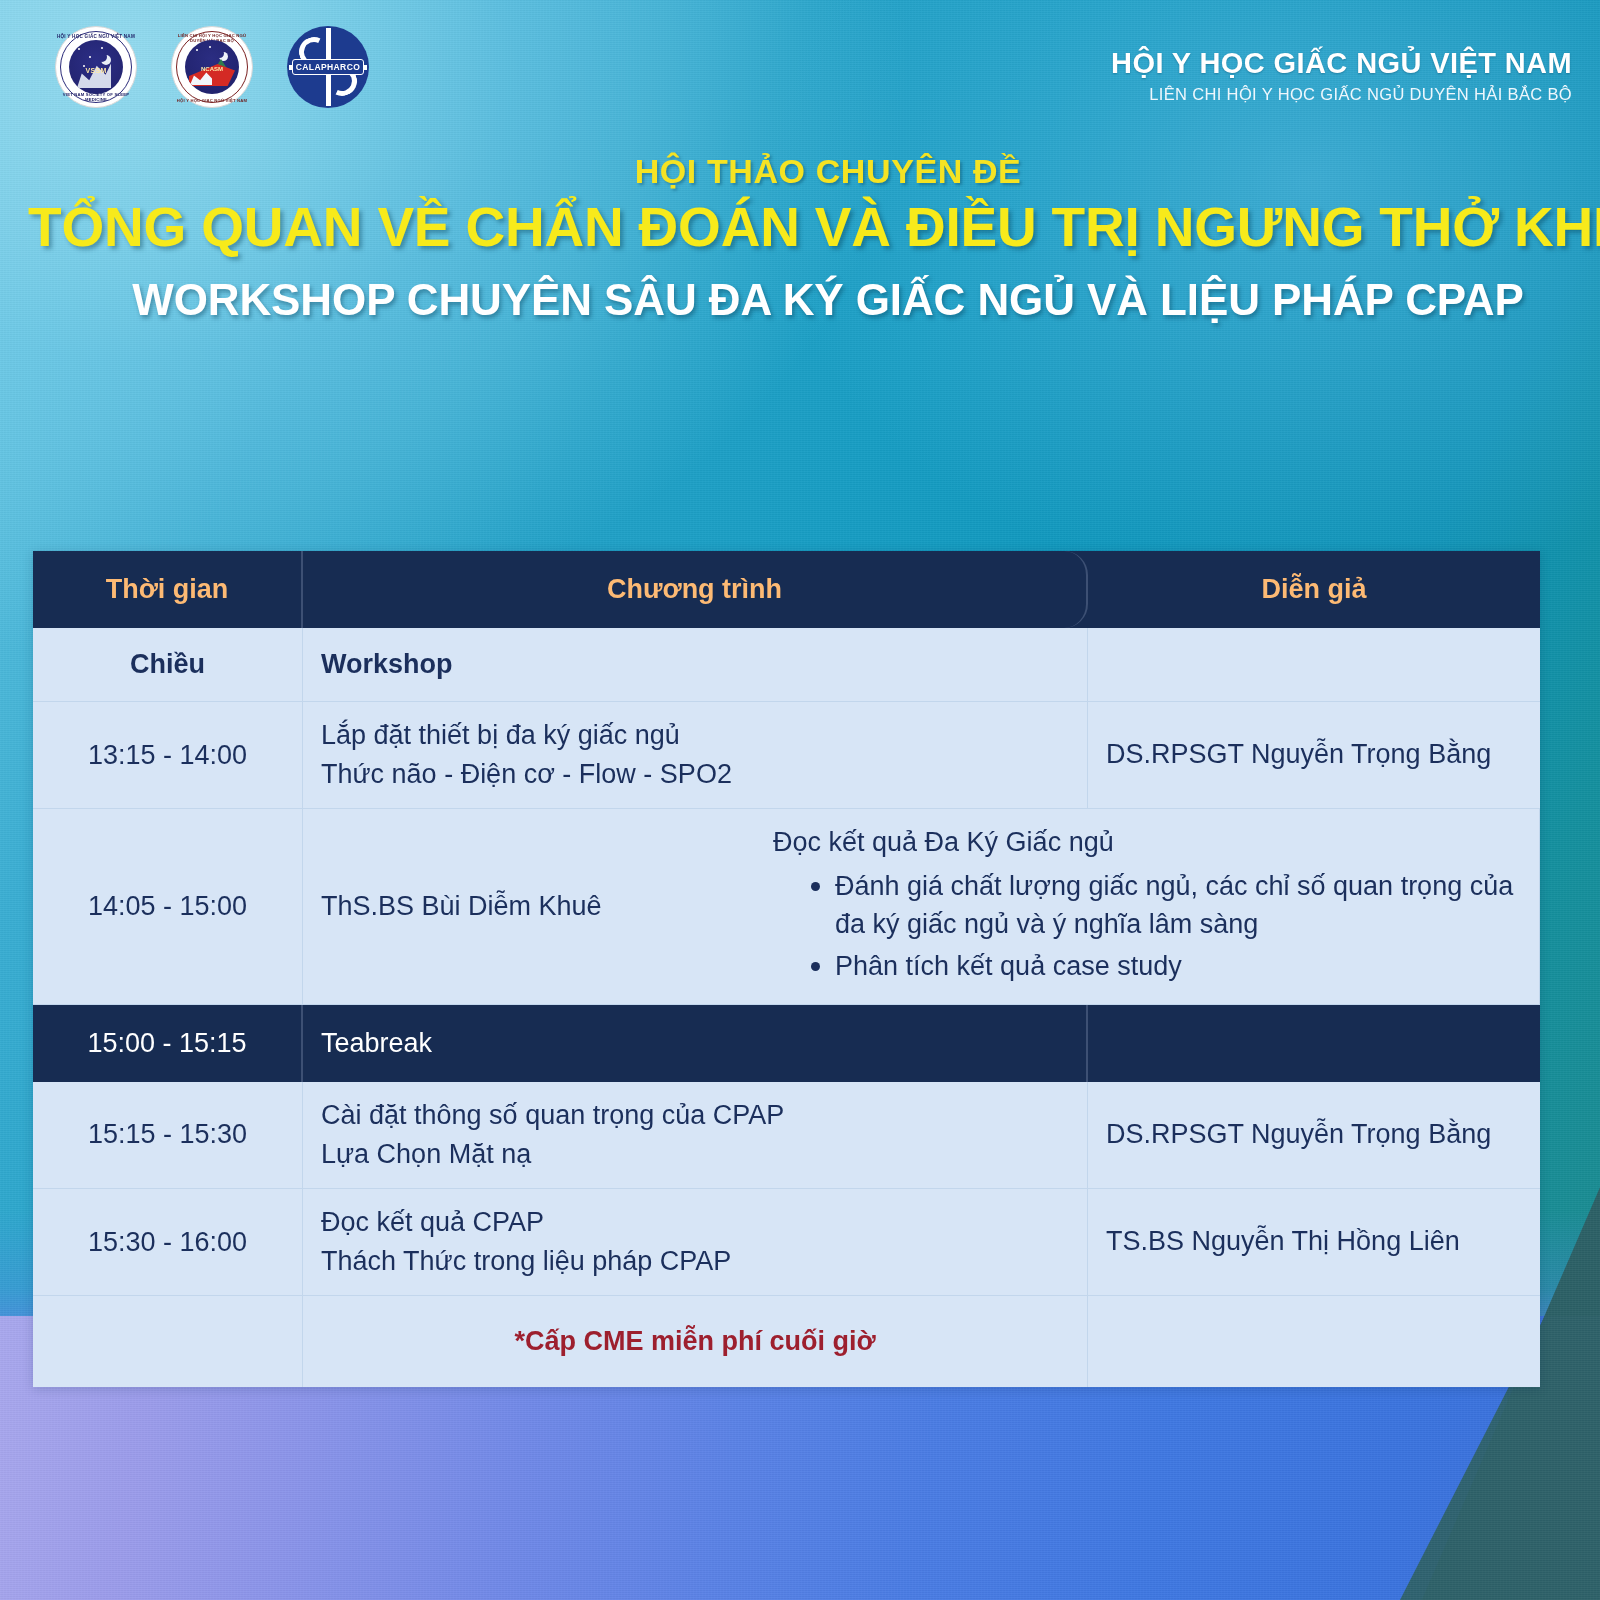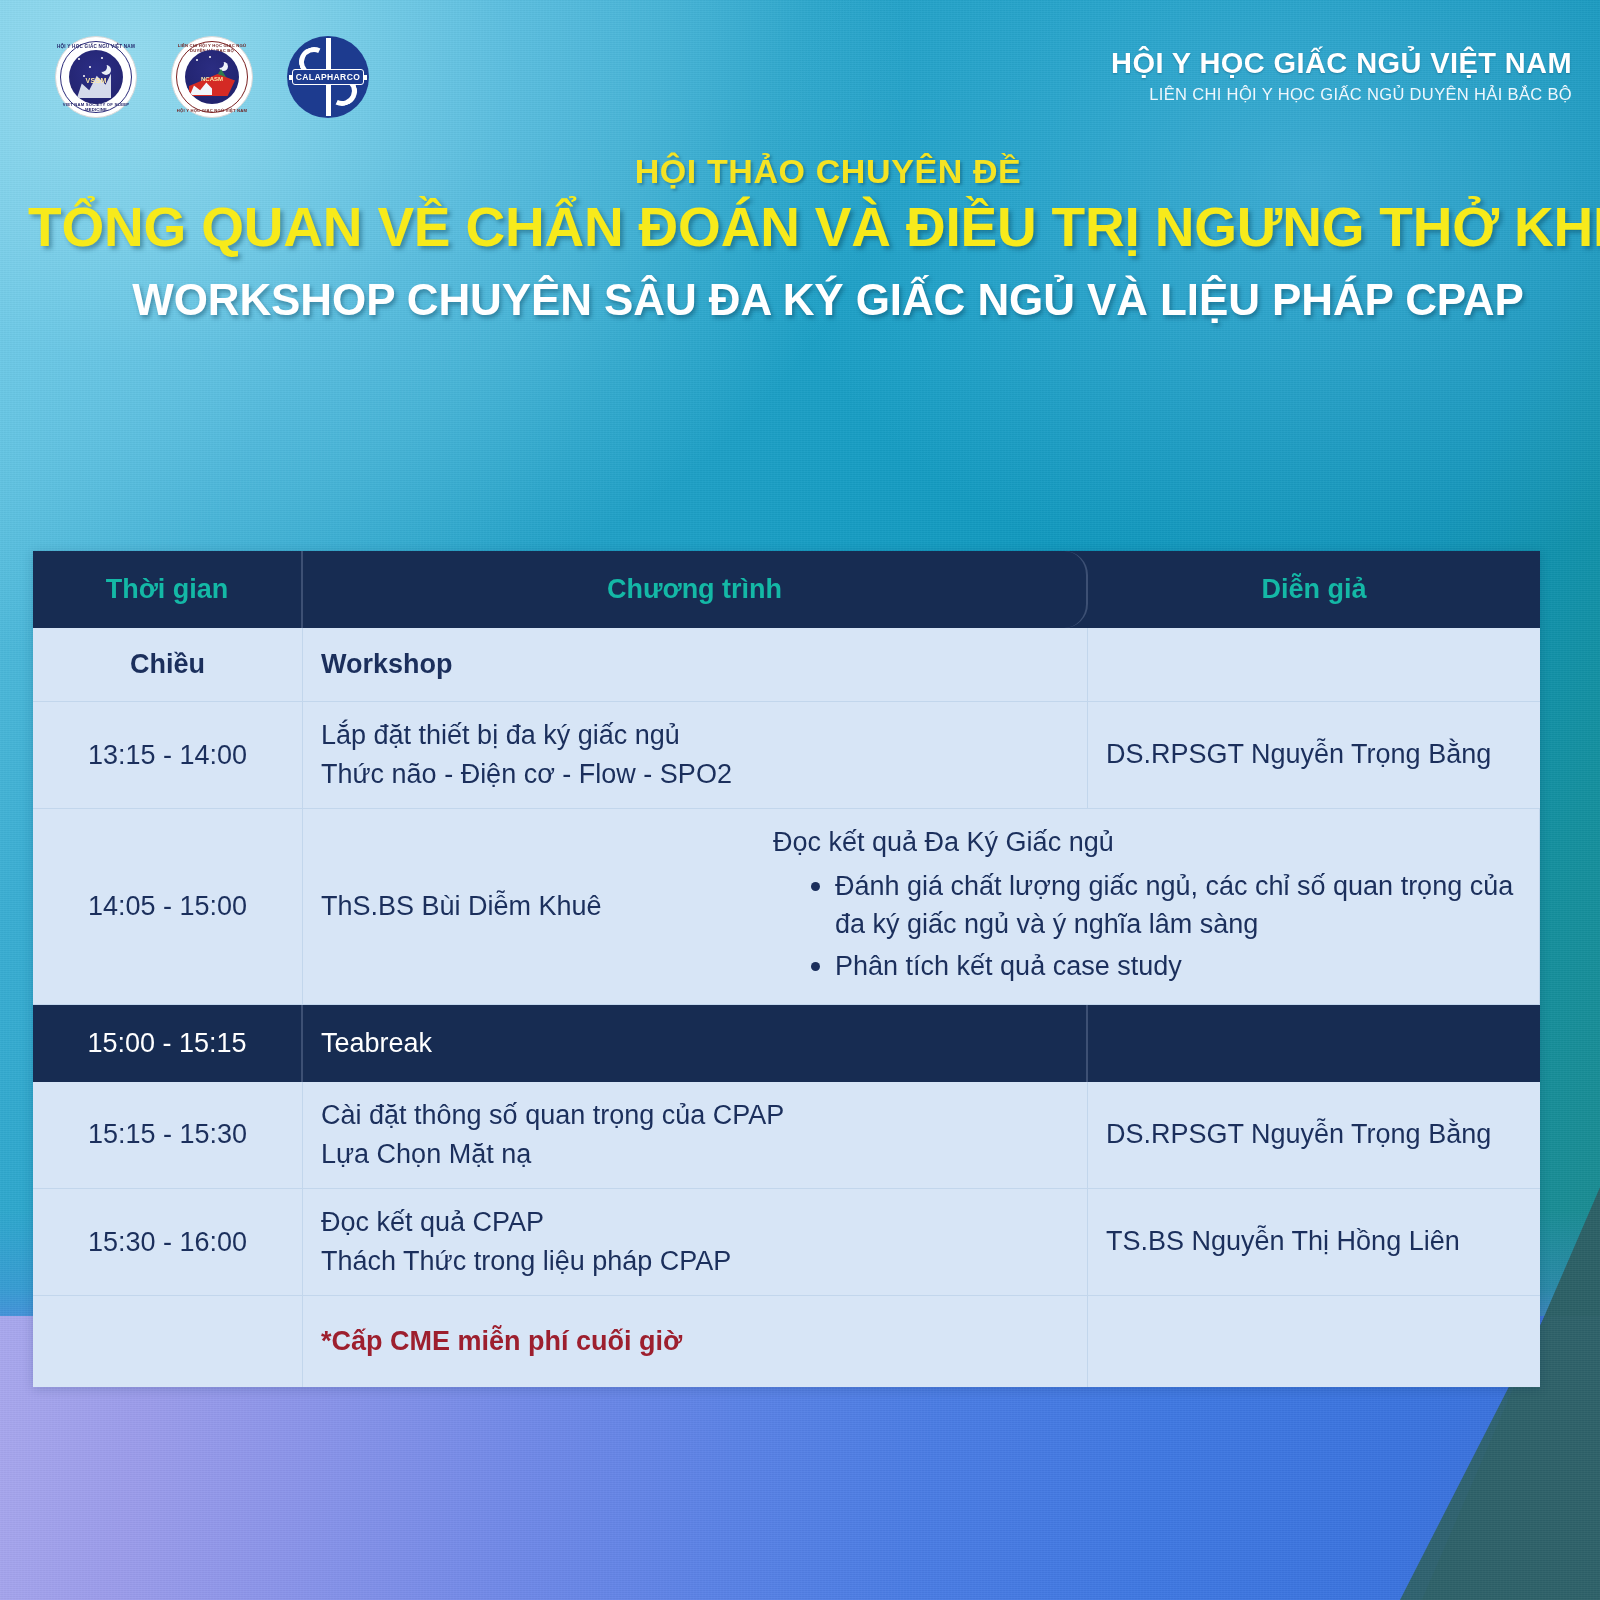--- a/index.html
+++ b/index.html
@@ -71,21 +71,21 @@
   
   .bg-noise{
     position:absolute;inset:0;opacity:.055;
     background-image:
       repeating-linear-gradient(0deg, rgba(255,255,255,.5) 0 1px, rgba(0,0,0,.35) 1px 2px),
       repeating-linear-gradient(90deg, rgba(255,255,255,.35) 0 1px, rgba(0,0,0,.25) 1px 3px);
   }
 
   
   .header{position:absolute;left:0;top:0;width:1600px;height:140px;}
-  .logos{position:absolute;left:55px;top:36px;display:flex;gap:34px;align-items:center;}
+  .logos{position:absolute;left:55px;top:26px;display:flex;gap:34px;align-items:center;}
   .logo{width:82px;height:82px;border-radius:50%;position:relative;flex:0 0 auto;}
 
   .logo-vssm{background:#ffffff;border:1px solid #d8d8d8;}
   .logo-vssm .ring{position:absolute;inset:4px;border-radius:50%;background:#ffffff;border:1.4px solid #2b2b7a;}
   .logo-vssm .core{position:absolute;inset:13px;border-radius:50%;background:radial-gradient(circle at 50% 40%, #2c2e86 0%, #21226b 100%);overflow:hidden;}
   .logo-vssm .moon{position:absolute;right:16px;top:12px;width:10px;height:10px;border-radius:50%;
      box-shadow:4px 3px 0 0 #e9eef7;background:transparent;}
   .logo-vssm .wave{position:absolute;left:8px;bottom:6px;width:34px;height:30px;background:#e9eef7;
      clip-path:polygon(0 100%,14% 52%,36% 74%,58% 26%,84% 56%,100% 18%,100% 100%);opacity:.9;}
   .logo-vssm .star{position:absolute;width:2px;height:2px;background:#fff;border-radius:50%;}
@@ -135,21 +135,21 @@
     background:#d4e3f5;
     box-shadow:0 2px 10px rgba(0,40,70,.18);
   }
   .row{display:flex;width:100%;}
   .cell{padding:14px 18px;}
   .c-time{width:270px;flex:0 0 270px;text-align:center;display:flex;align-items:center;justify-content:center;}
   .c-prog{width:785px;flex:0 0 785px;}
   .c-spk {width:452px;flex:0 0 452px;display:flex;align-items:center;}
 
   .head{background:#172c52;}
-  .head .cell{color:#14b8a6;font-size:27px;font-weight:bold;text-align:center;justify-content:center;
+  .head .cell{color:#fdba74;font-size:27px;font-weight:bold;text-align:center;justify-content:center;
       display:flex;align-items:center;padding-top:23px;padding-bottom:23px;}
   .head .c-prog{justify-content:center;border-radius:24px;}
   .head .c-spk{justify-content:center;}
   .head .c-time{border-right:2px solid #3d5074;}
   .head .c-prog{border-right:2px solid #3d5074;}
 
   .body-row{background:#d7e5f6;border-bottom:1px solid #c2d6ec;}
   .body-row .c-time{border-right:1px solid #c2d6ec;color:#1b2f5c;font-size:27px;}
   .body-row .c-prog{border-right:1px solid #c2d6ec;color:#1b2f5c;font-size:27px;line-height:1.45;}
   .body-row .c-spk{color:#1b2f5c;font-size:27px;line-height:1.4;}
@@ -164,21 +164,21 @@
   .row-dark .c-spk{color:#ffffff;}
   .row-dark .cell{padding-top:19px;padding-bottom:19px;}
 
   .prog-lines > div{white-space:nowrap;}
   ul.bl{margin:2px 0 0 34px;padding:0;list-style:none;}
   ul.bl li{position:relative;padding-left:28px;margin:4px 0;line-height:1.42;}
   ul.bl li::before{content:"";position:absolute;left:4px;top:15px;width:9px;height:9px;border-radius:50%;background:#1b2f5c;}
 
   .note{color:#9d1f2e;font-weight:bold;font-size:27px;}
   .row-note .cell{padding-top:26px;padding-bottom:26px;}
-  .row-last{border-bottom:none;}
+  .row-last{border-bottom:none;text-align:center;}
 </style>
 </head>
 <body>
 
 <div class="bg-root">
   <div class="bg-teal"></div>
   <div class="bg-glow"></div>
   <div class="bg-glow2"></div>
   <div class="bg-bottom-fade"></div>
   <div class="bg-bottom"></div>

